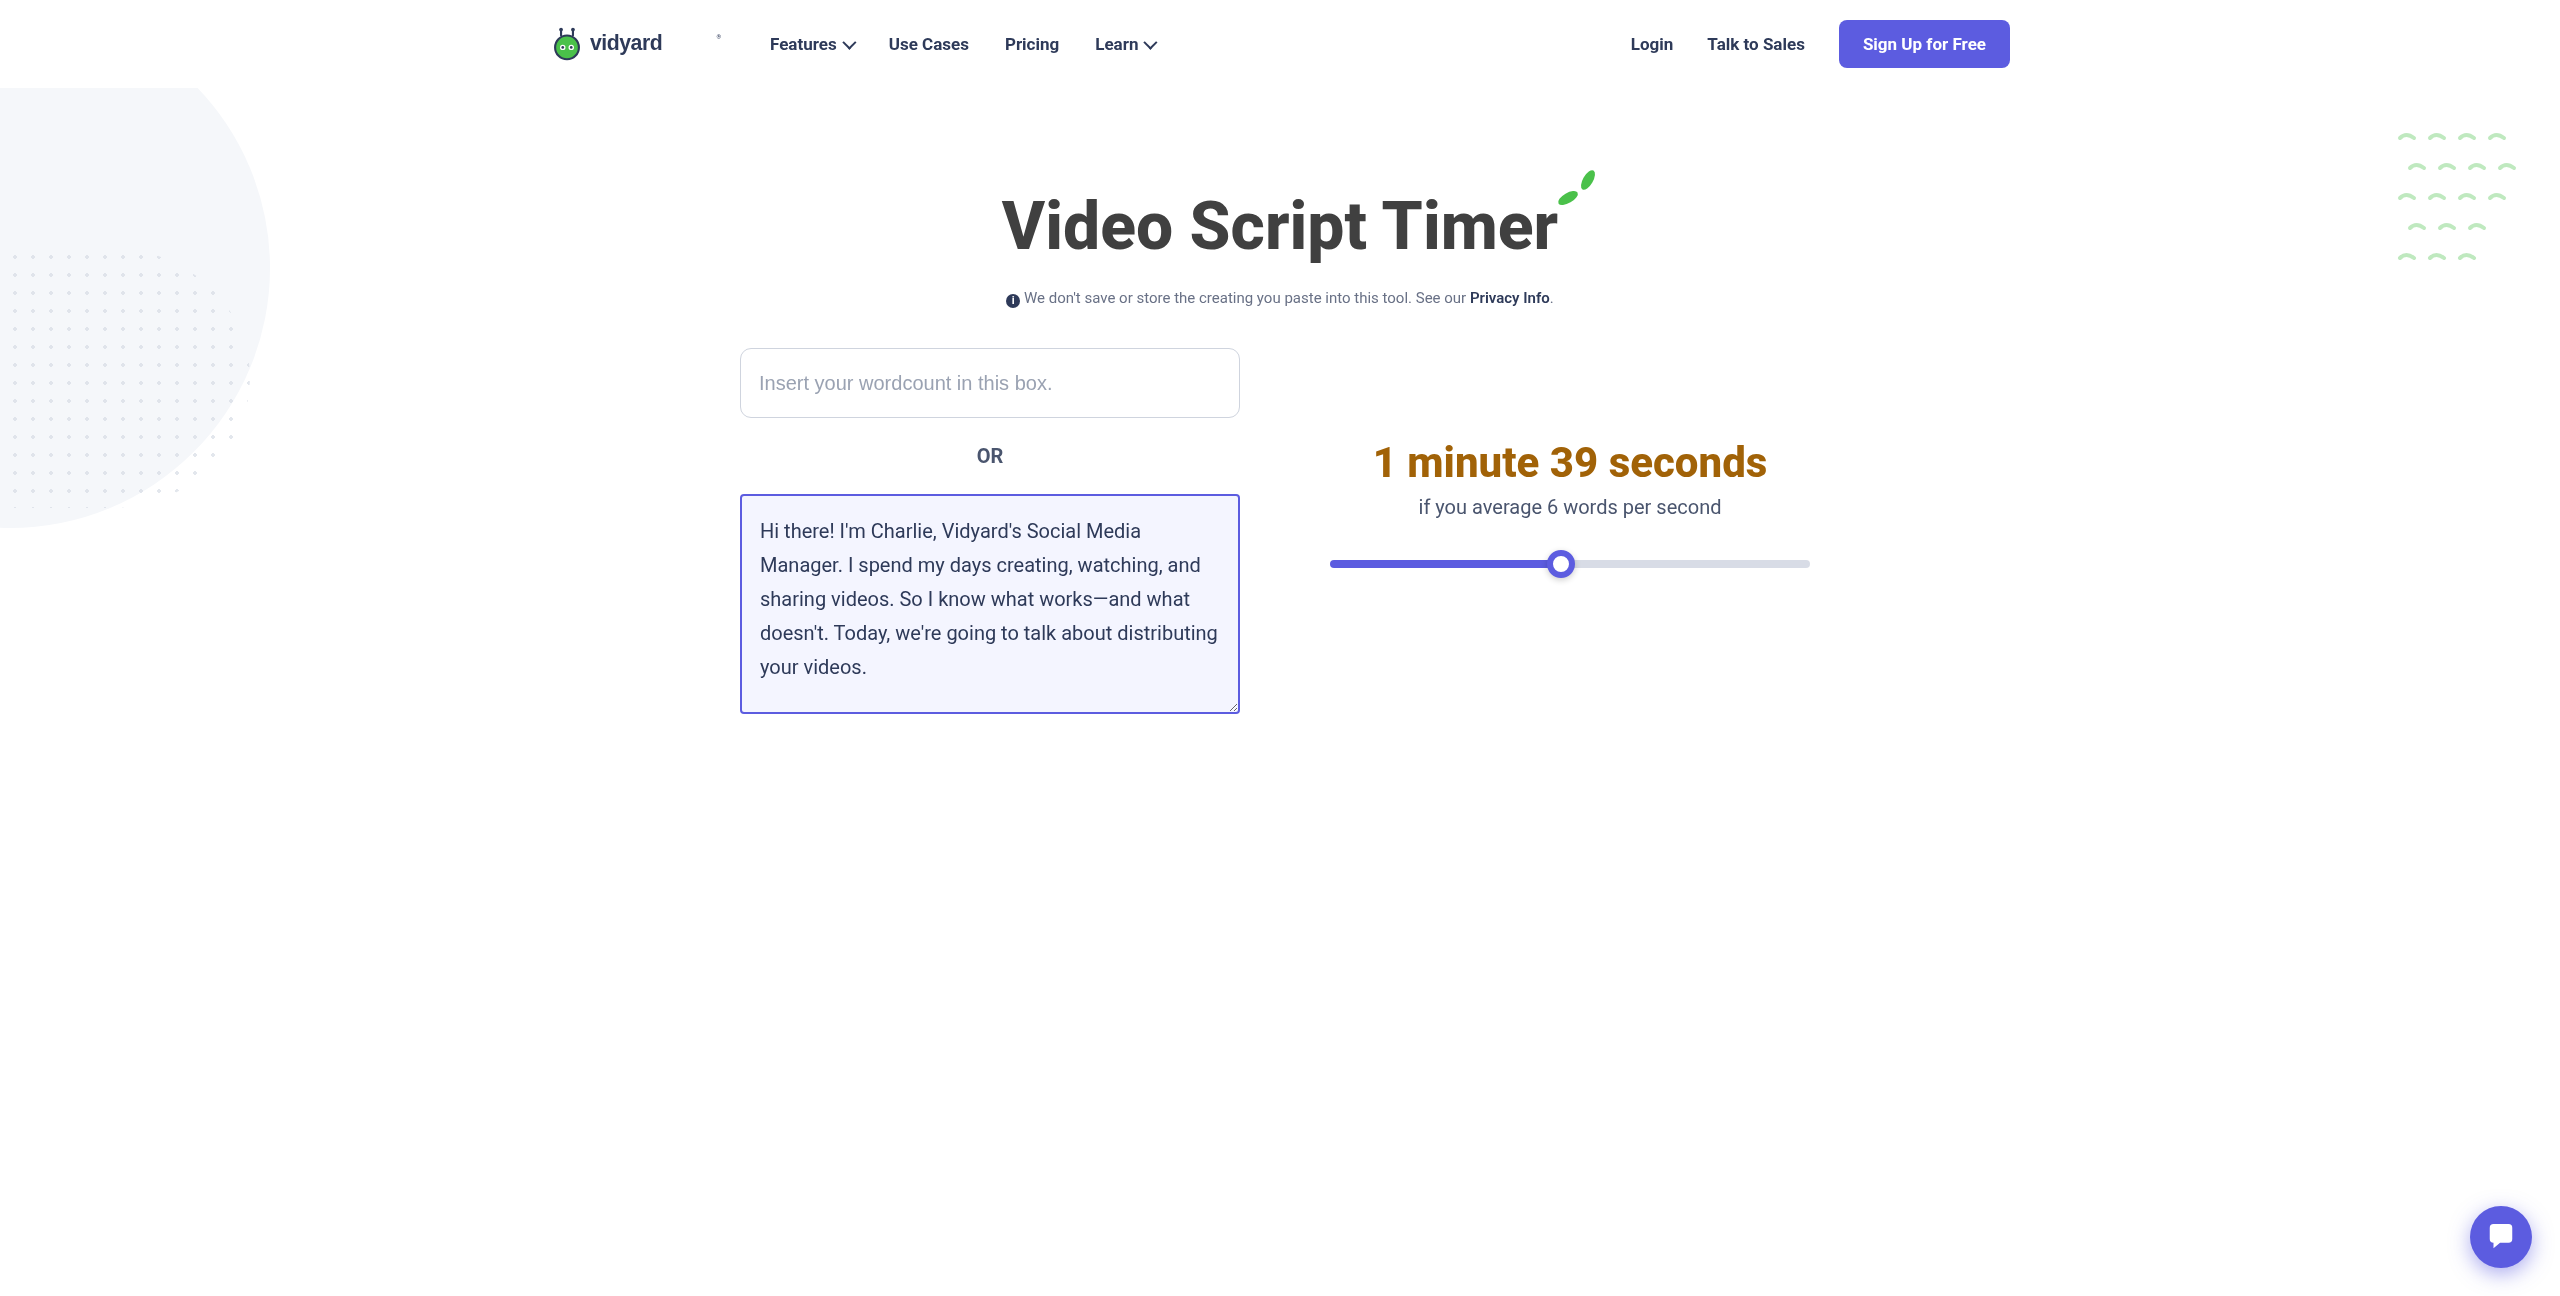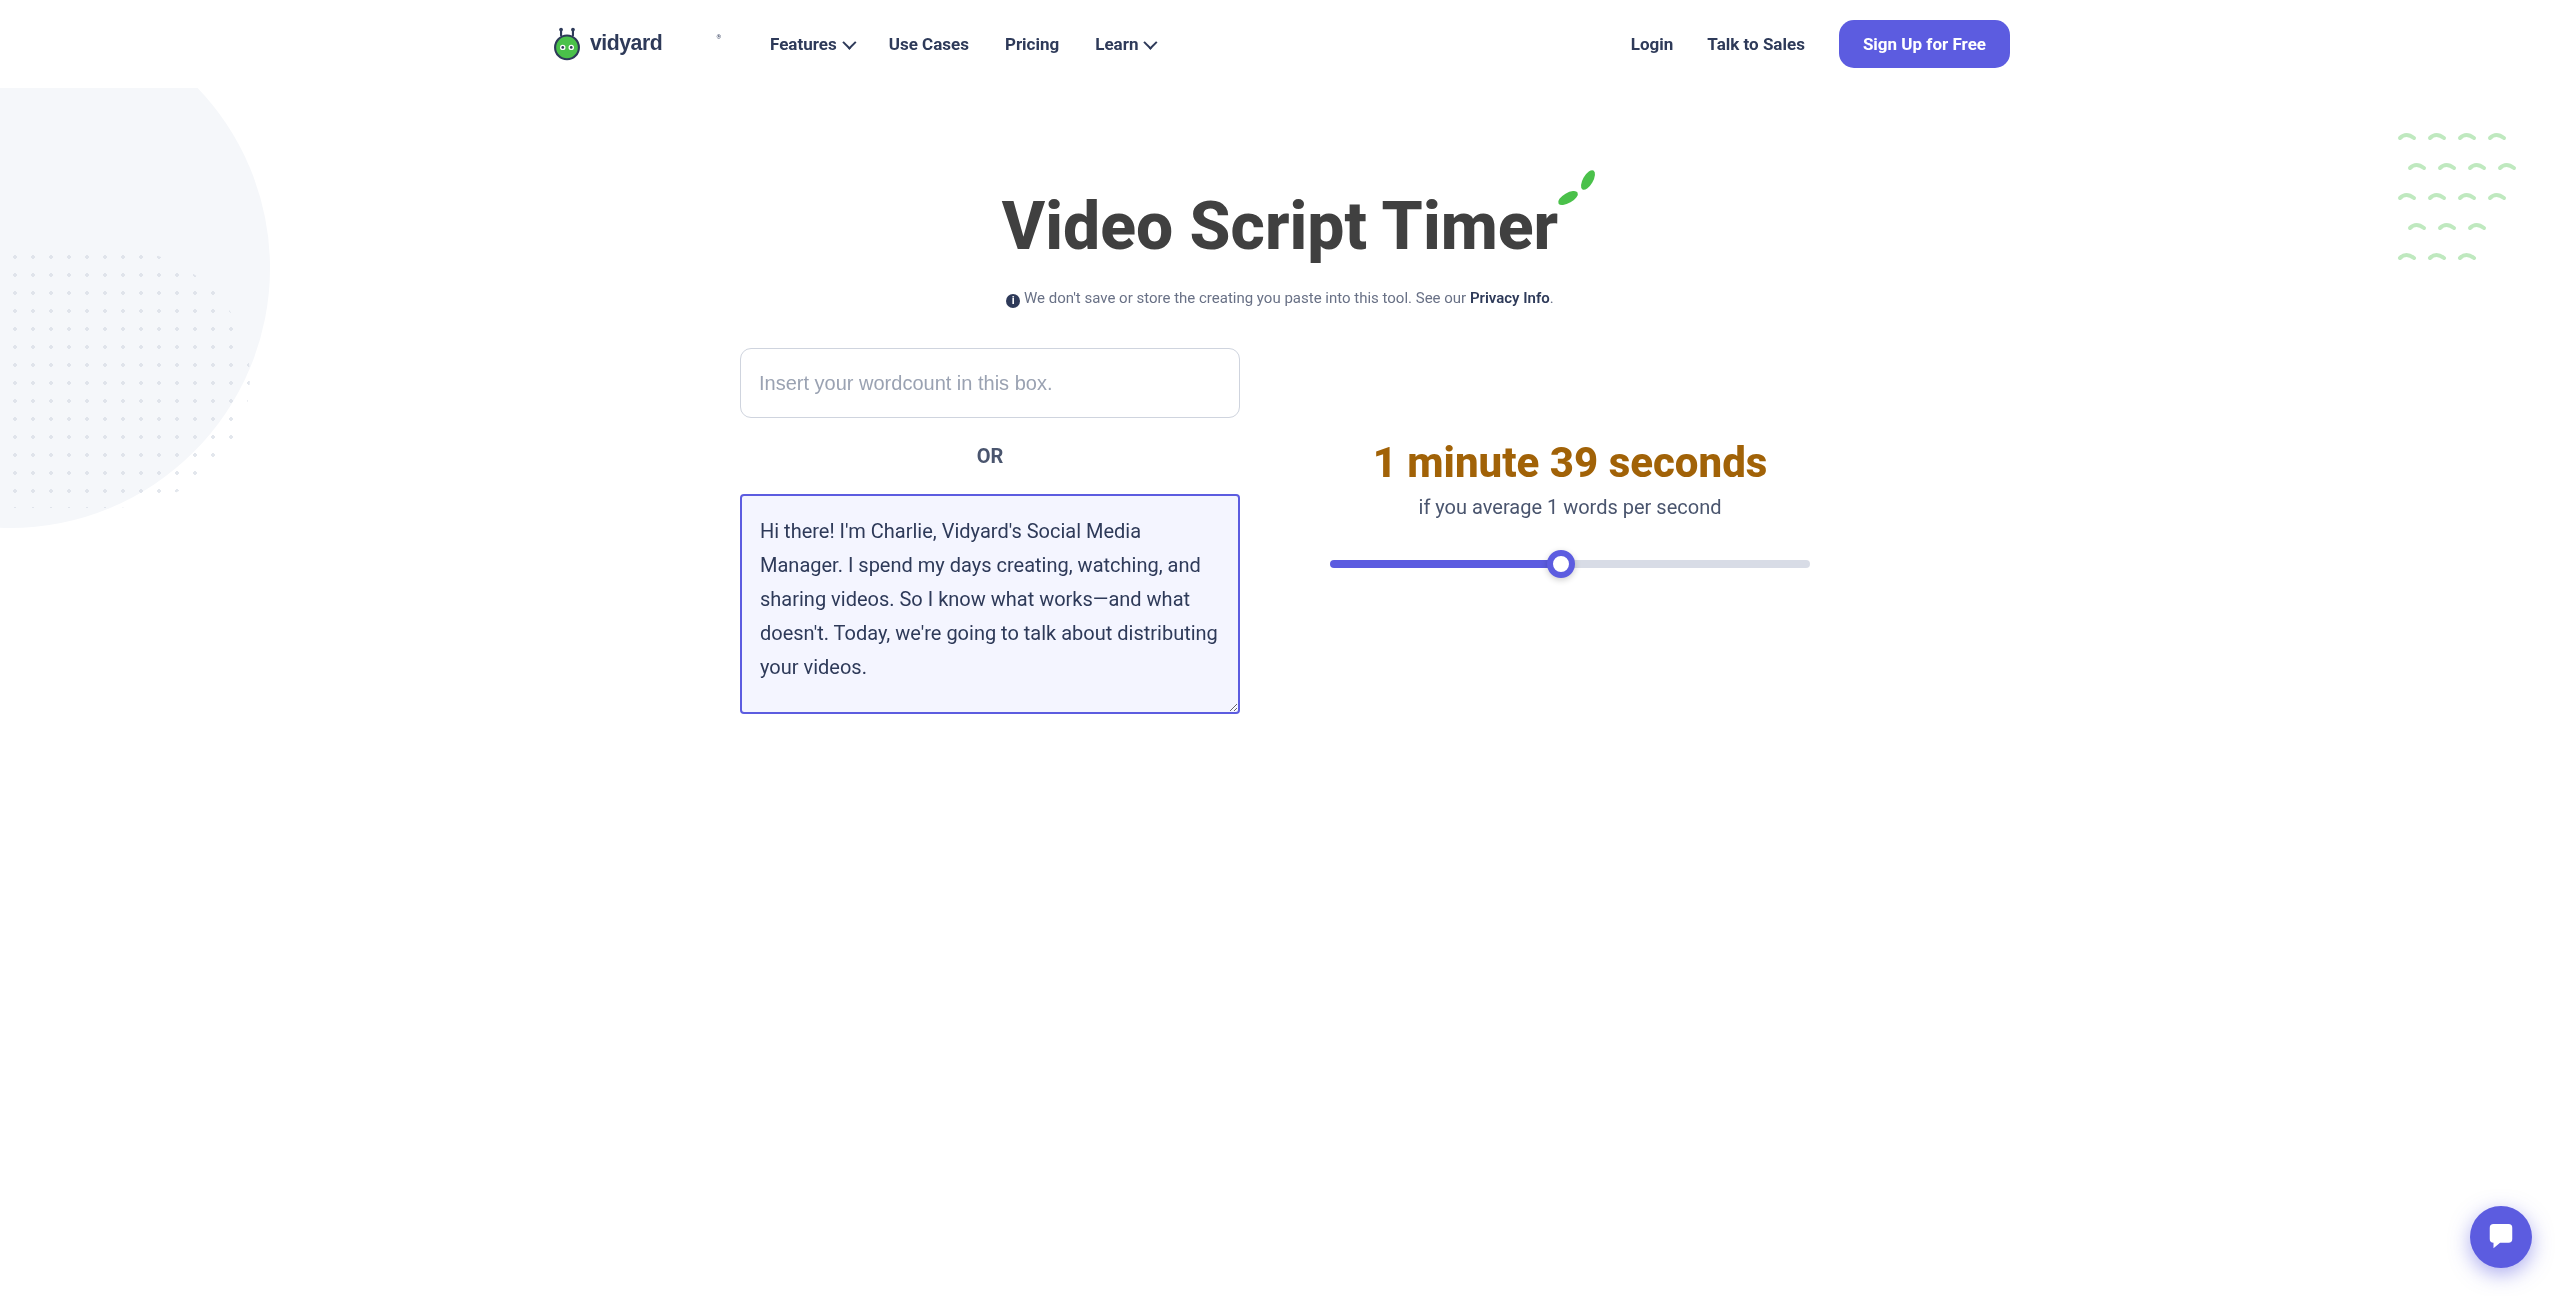--- a/index.html
+++ b/index.html
@@ -8,21 +8,21 @@
 
 .nav { display: flex; align-items: center; padding: 20px 70px; max-width: 1600px; margin: 0 auto; }
 .logo { display: flex; align-items: center; gap: 6px; margin-right: 40px; }
 .logo svg { display: block; }
 .nav-links { display: flex; gap: 36px; }
 .nav-link { font-size: 17px; font-weight: 700; color: #2e3a59; display: flex; align-items: center; gap: 6px; cursor: pointer; }
 .chev { width: 10px; height: 10px; border-right: 2px solid #2e3a59; border-bottom: 2px solid #2e3a59; transform: rotate(45deg) translateY(-2px); }
 .nav-spacer { flex: 1; }
 .nav-right { display: flex; align-items: center; gap: 34px; }
 .nav-right a { font-size: 17px; font-weight: 700; color: #2e3a59; text-decoration: none; }
-.btn-primary { background: #5c5ce0; color: #fff !important; padding: 14px 24px; border-radius: 15px; font-weight: 700; font-size: 17px; }
+.btn-primary { background: #5c5ce0; color: #fff !important; padding: 14px 24px; border-radius: 8px; font-weight: 700; font-size: 17px; }
 
 
 .hero { position: relative; padding: 100px 40px 40px; text-align: center; overflow: hidden; }
 .hero::before { content:""; position:absolute; top:-80px; left:-250px; width:520px; height:520px; border-radius:50%; background:#f5f7fa; z-index:-2; }
 .dots { position:absolute; top:160px; left:-30px; width:280px; height:260px; z-index:-1;
   background-image: radial-gradient(#d8dde6 2px, transparent 2px);
   background-size: 18px 18px; opacity:.7; border-radius: 0 50% 50% 0 / 0 50% 50% 0;}
 .hero h1 { font-size: 66px; font-weight: 800; color: #404040; display:inline-block; position:relative; }
 .leaf { position:absolute; top:-24px; right:-44px; }
 .sub { font-size: 22px; color:#4a556e; max-width: 720px; margin: 22px auto 0; line-height:1.55; }
@@ -145,21 +145,21 @@
   
   <div class="tool">
     <div class="left">
       <input class="wordcount" type="text" placeholder="Insert your wordcount in this box." style="">
       <div class="or">OR</div>
       <textarea class="script-box" style="">Hi there! I'm Charlie, Vidyard's Social Media Manager. I spend my days creating, watching, and sharing videos. So I know what works—and what doesn't. Today, we're going to talk about distributing your videos.</textarea>
     </div>
 
     <div class="right">
       <div class="time">1 minute 39 seconds</div>
-      <div class="rate">if you average 1 words per second</div>
+      <div class="rate">if you average 6 words per second</div>
       <div class="slider-wrap">
         <input type="range" min="0" max="100" class="slider" value="48" style="background: linear-gradient(to right, rgb(92, 92, 224) 0%, rgb(92, 92, 224) 48%, rgb(216, 220, 230) 48%, rgb(216, 220, 230) 100%);">
       </div>
     </div>
   </div>
 </section>
 
 <div class="chat">
   <svg width="30" height="30" viewBox="0 0 32 32">
     <path d="M4 6 a4 4 0 0 1 4 -4 h16 a4 4 0 0 1 4 4 v12 a4 4 0 0 1 -4 4 h-9 l-7 6 v-6 h0 a4 4 0 0 1 -4 -4 z"></path>

